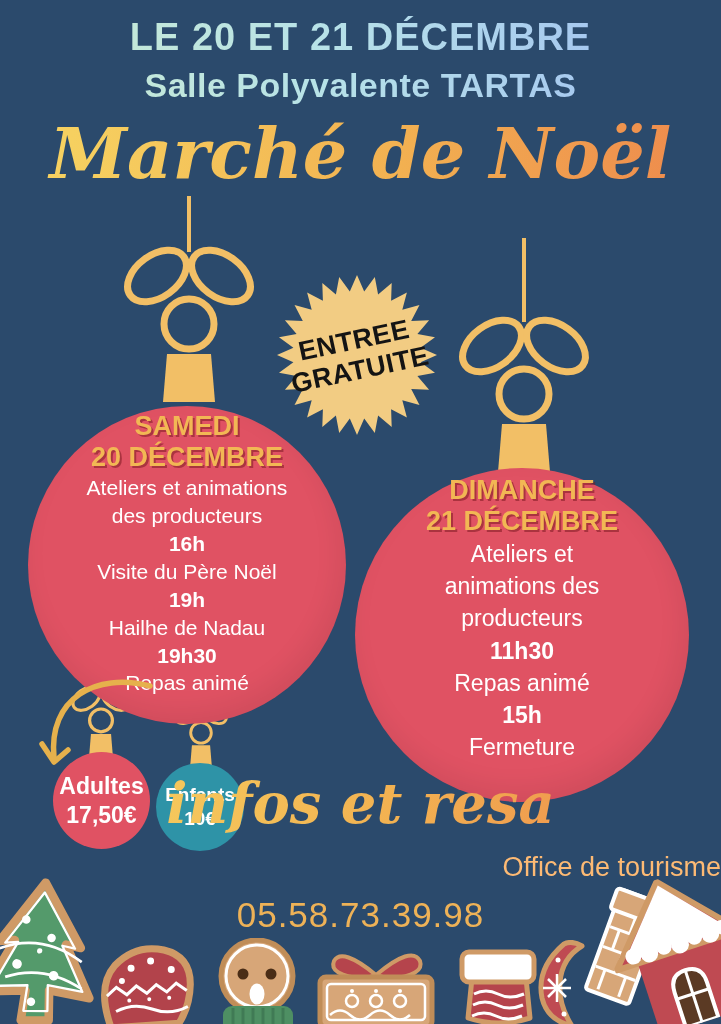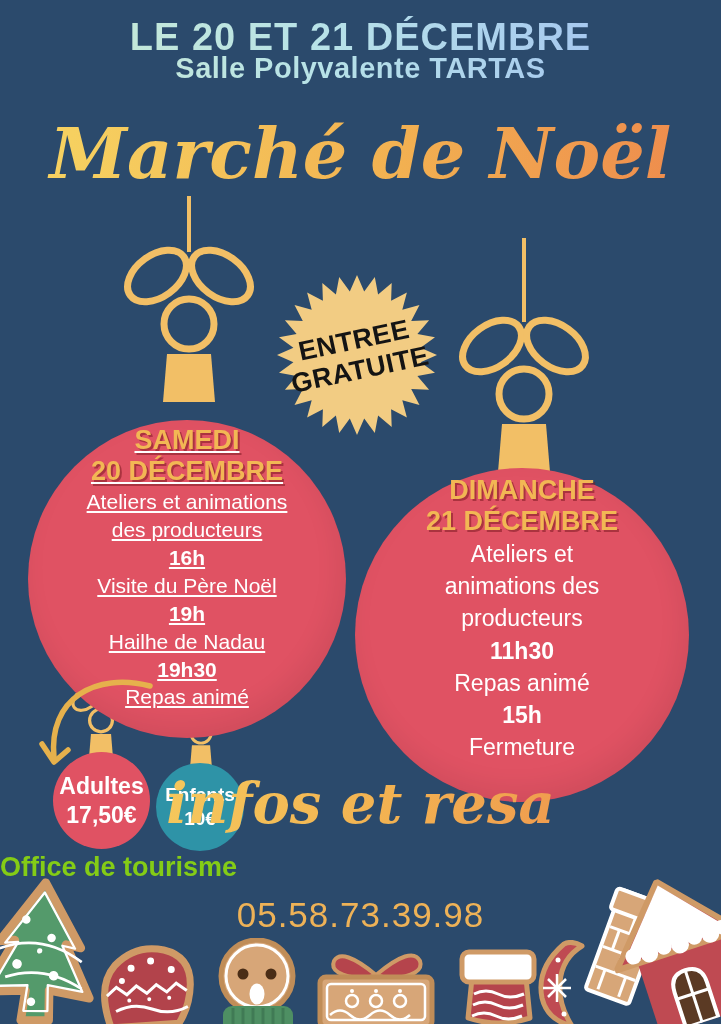--- a/index.html
+++ b/index.html
@@ -2,21 +2,21 @@
 <html><head>
 <meta charset="utf-8">
 <style>
   html,body{margin:0;padding:0;background:#1e3550;}
   .poster{position:relative;width:721px;height:1024px;background:#2b4a6c;overflow:hidden;
           font-family:"Liberation Sans",sans-serif;}
 
   
   .hdr{position:absolute;left:0;right:0;text-align:center;font-weight:800;}
   .dates{top:16px;font-size:38px;letter-spacing:1px;}
-  .venue{top:52px;font-size:29px;letter-spacing:.5px;}
+  .venue{top:66px;font-size:34px;letter-spacing:.5px;}
   .grad-cool{color:#b7dce6;}
   @supports ((-webkit-background-clip:text)){
     .grad-cool{background-image:linear-gradient(90deg,#c9ebd3 5%,#b7e2e8 45%,#a1c0f2 95%);
       -webkit-background-clip:text;background-clip:text;color:transparent;}
   }
   .script{font-family:"DejaVu Serif",serif;font-style:italic;font-weight:700;}
   .title{position:absolute;left:0;right:0;top:112px;text-align:center;font-size:70px;
          text-shadow:3px 3px 0 rgba(146,63,20,.0);}
   .grad-warm{color:#f2b151;}
   @supports ((-webkit-background-clip:text)){
@@ -33,39 +33,39 @@
 
   
   .string{position:absolute;width:4px;background:#f2bf66;}
   .str-left{left:187px;top:196px;height:56px;}
   .str-right{left:522px;top:238px;height:84px;}
   .bow{position:absolute;}
 
   
   .ball{position:absolute;border-radius:50%;background:#e05263;text-align:center;color:#fff;
         box-shadow:inset -6px -12px 26px rgba(0,0,0,.07);}
-  .ball-left{left:28px;top:420px;width:318px;height:318px;padding-top:5px;box-sizing:border-box;text-decoration:underline;}
+  .ball-left{left:28px;top:406px;width:318px;height:318px;padding-top:5px;box-sizing:border-box;}
   .ball-right{left:355px;top:468px;width:334px;height:334px;padding-top:7px;box-sizing:border-box;}
   .ball-head{font-size:27px;font-weight:800;color:#f2b754;line-height:1.13;
              text-shadow:2px 2px 0 rgba(125,25,35,.55);}
   .sched{margin:2px auto 0;}
   .ball-left .sched{width:235px;font-size:21px;line-height:1.33;}
   .ball-right .sched{width:195px;font-size:23px;line-height:1.4;}
   .sched .t{font-weight:700;}
   .sched .l{font-weight:400;}
 
   
   .mini{position:absolute;border-radius:50%;color:#fff;text-align:center;font-weight:700;
         display:flex;flex-direction:column;justify-content:center;line-height:1.25;}
   .mini-red{left:53px;top:752px;width:97px;height:97px;background:#e05263;font-size:23px;}
   .mini-teal{left:156px;top:763px;width:88px;height:88px;background:#2e93a7;font-size:19px;}
 
   
   .infos{position:absolute;left:0;right:0;top:770px;text-align:center;font-size:56px;}
-  .office{position:absolute;left:0;right:0;top:852px;text-align:left;font-size:27px;color:#84cc16;font-weight:bold;}
+  .office{position:absolute;left:0;right:0;top:852px;text-align:right;font-size:27px;color:#fdba74;}
   .phone{position:absolute;left:0;right:0;top:895px;text-align:center;font-size:35px;
          color:#eeb257;letter-spacing:1px;}
 
   .arrow{position:absolute;left:32px;top:672px;}
   .cookie{position:absolute;}
   .hidden-defs{position:absolute;width:0;height:0;}
 </style>
 </head>
 <body>
 

